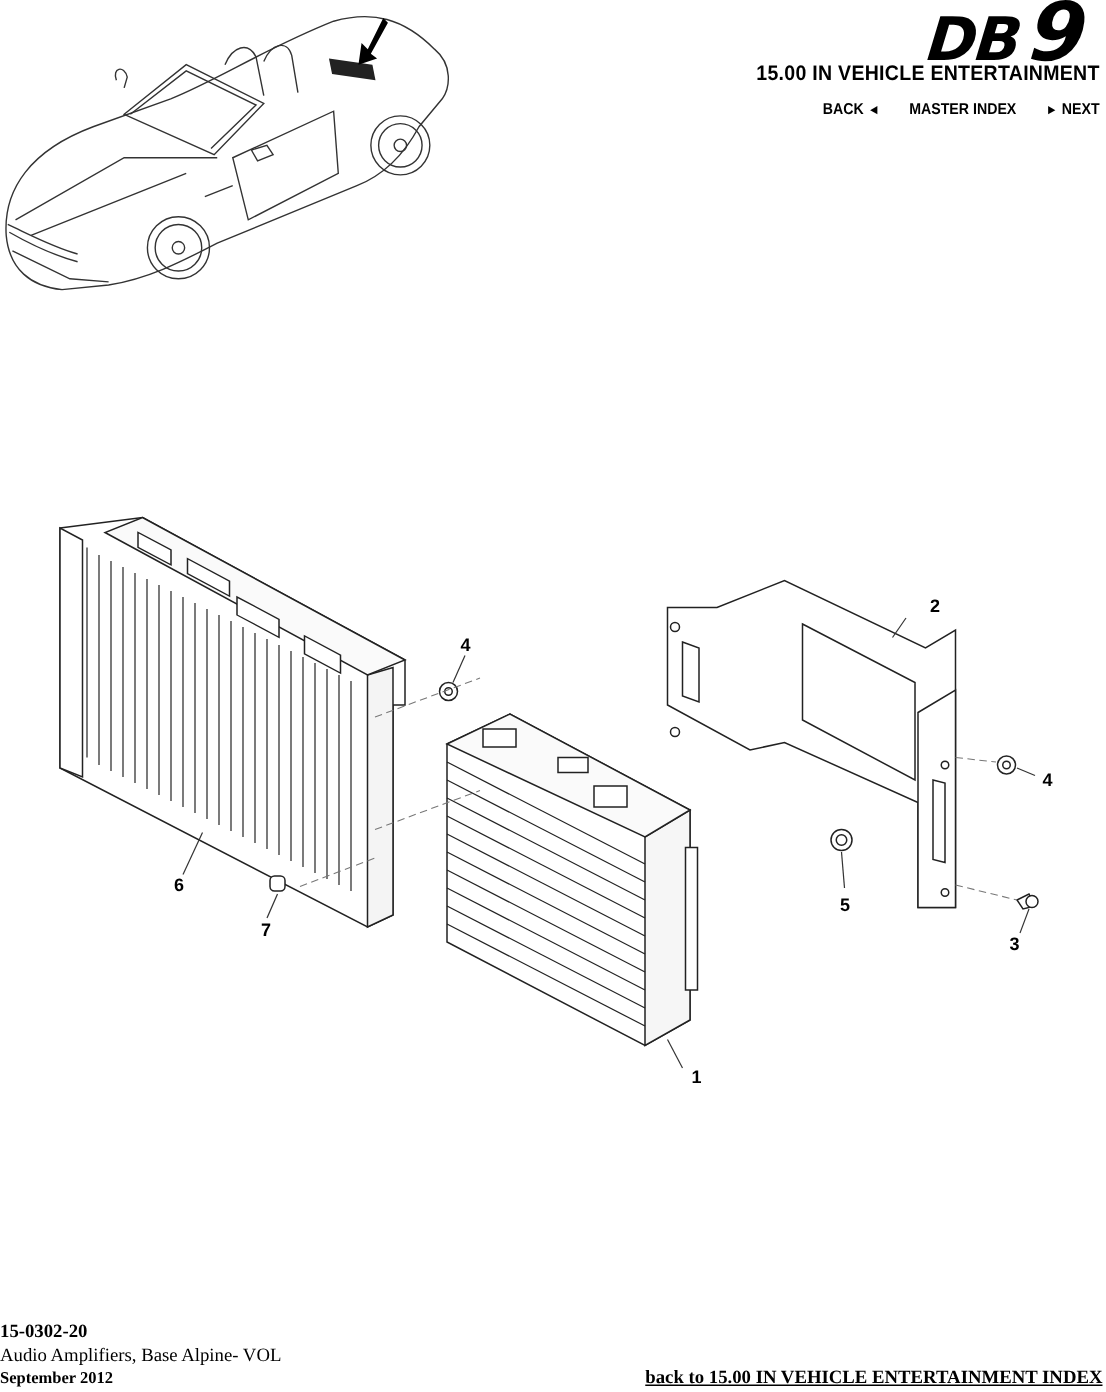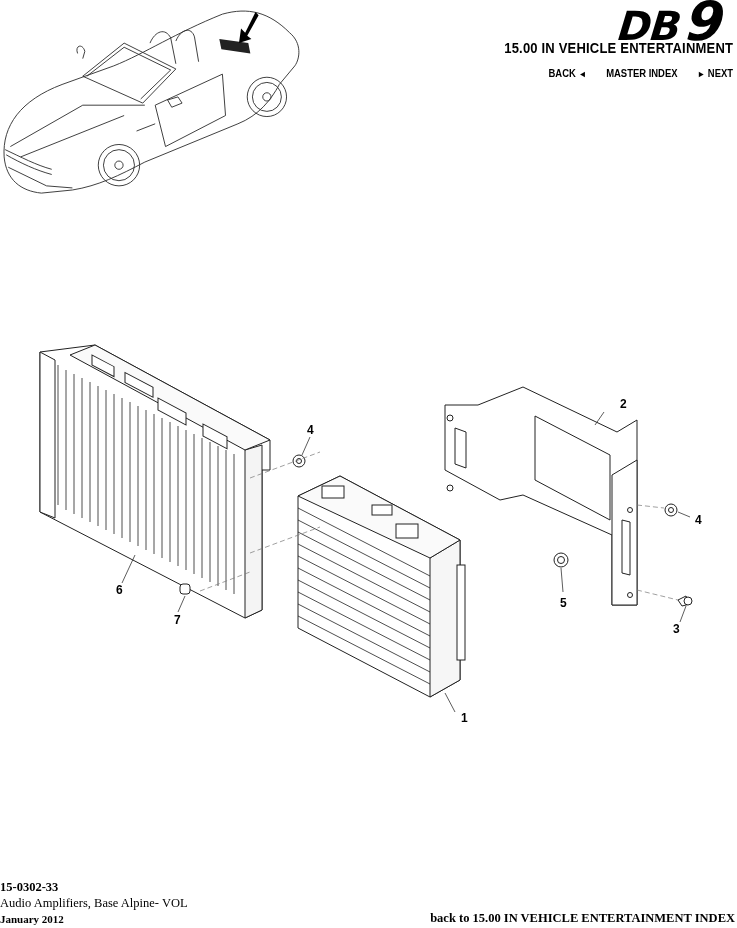--- a/index.html
+++ b/index.html
@@ -26,21 +26,21 @@
       transform: scaleX(0.9); transform-origin: right center;
     }
     .nav span { cursor: pointer; }
     .nav .gap { display: inline-block; width: 16px; }
     .tri { font-size: 9px; }
 
     
     .foot-code { left: 0; top: 880px; font-family: "Liberation Serif", serif; font-weight: bold; font-size: 12.5px; }
     .foot-title { left: 0; top: 896px; font-family: "Liberation Serif", serif; font-weight: normal; font-size: 12.5px; }
     .foot-date { left: 0; top: 913px; font-family: "Liberation Serif", serif; font-weight: bold; font-size: 11px; }
-    .foot-link { right: 2px; top: 911px; font-family: "Liberation Serif", serif; font-weight: bold; font-size: 12.5px; cursor: pointer; white-space: nowrap; }
+    .foot-link { right: 2px; top: 911px; font-family: "Liberation Serif", serif; font-weight: bold; font-size: 12.5px; cursor: pointer; white-space: nowrap; text-decoration: underline; }
 
     
     .callout { font-family: "Liberation Sans", sans-serif; font-weight: bold; font-size: 12px; line-height: 12px; }
 
     svg { position: absolute; left: 0; top: 0; }
   </style>
 </head>
 <body>
 
 <div class="abs logo">
@@ -200,16 +200,16 @@
 
 <div class="abs callout" style="left:461px;top:712px;">1</div>
 <div class="abs callout" style="left:620px;top:398px;">2</div>
 <div class="abs callout" style="left:673px;top:623px;">3</div>
 <div class="abs callout" style="left:307px;top:424px;">4</div>
 <div class="abs callout" style="left:695px;top:514px;">4</div>
 <div class="abs callout" style="left:560px;top:597px;">5</div>
 <div class="abs callout" style="left:116px;top:584px;">6</div>
 <div class="abs callout" style="left:174px;top:614px;">7</div>
 
-<div class="abs foot-code">15-0302-33</div>
+<div class="abs foot-code">15-0302-20</div>
 <div class="abs foot-title">Audio Amplifiers, Base Alpine- VOL</div>
-<div class="abs foot-date">January 2012</div>
+<div class="abs foot-date">September 2012</div>
 <div class="abs foot-link">back to 15.00 IN VEHICLE ENTERTAINMENT INDEX</div>
 
 </body></html>

